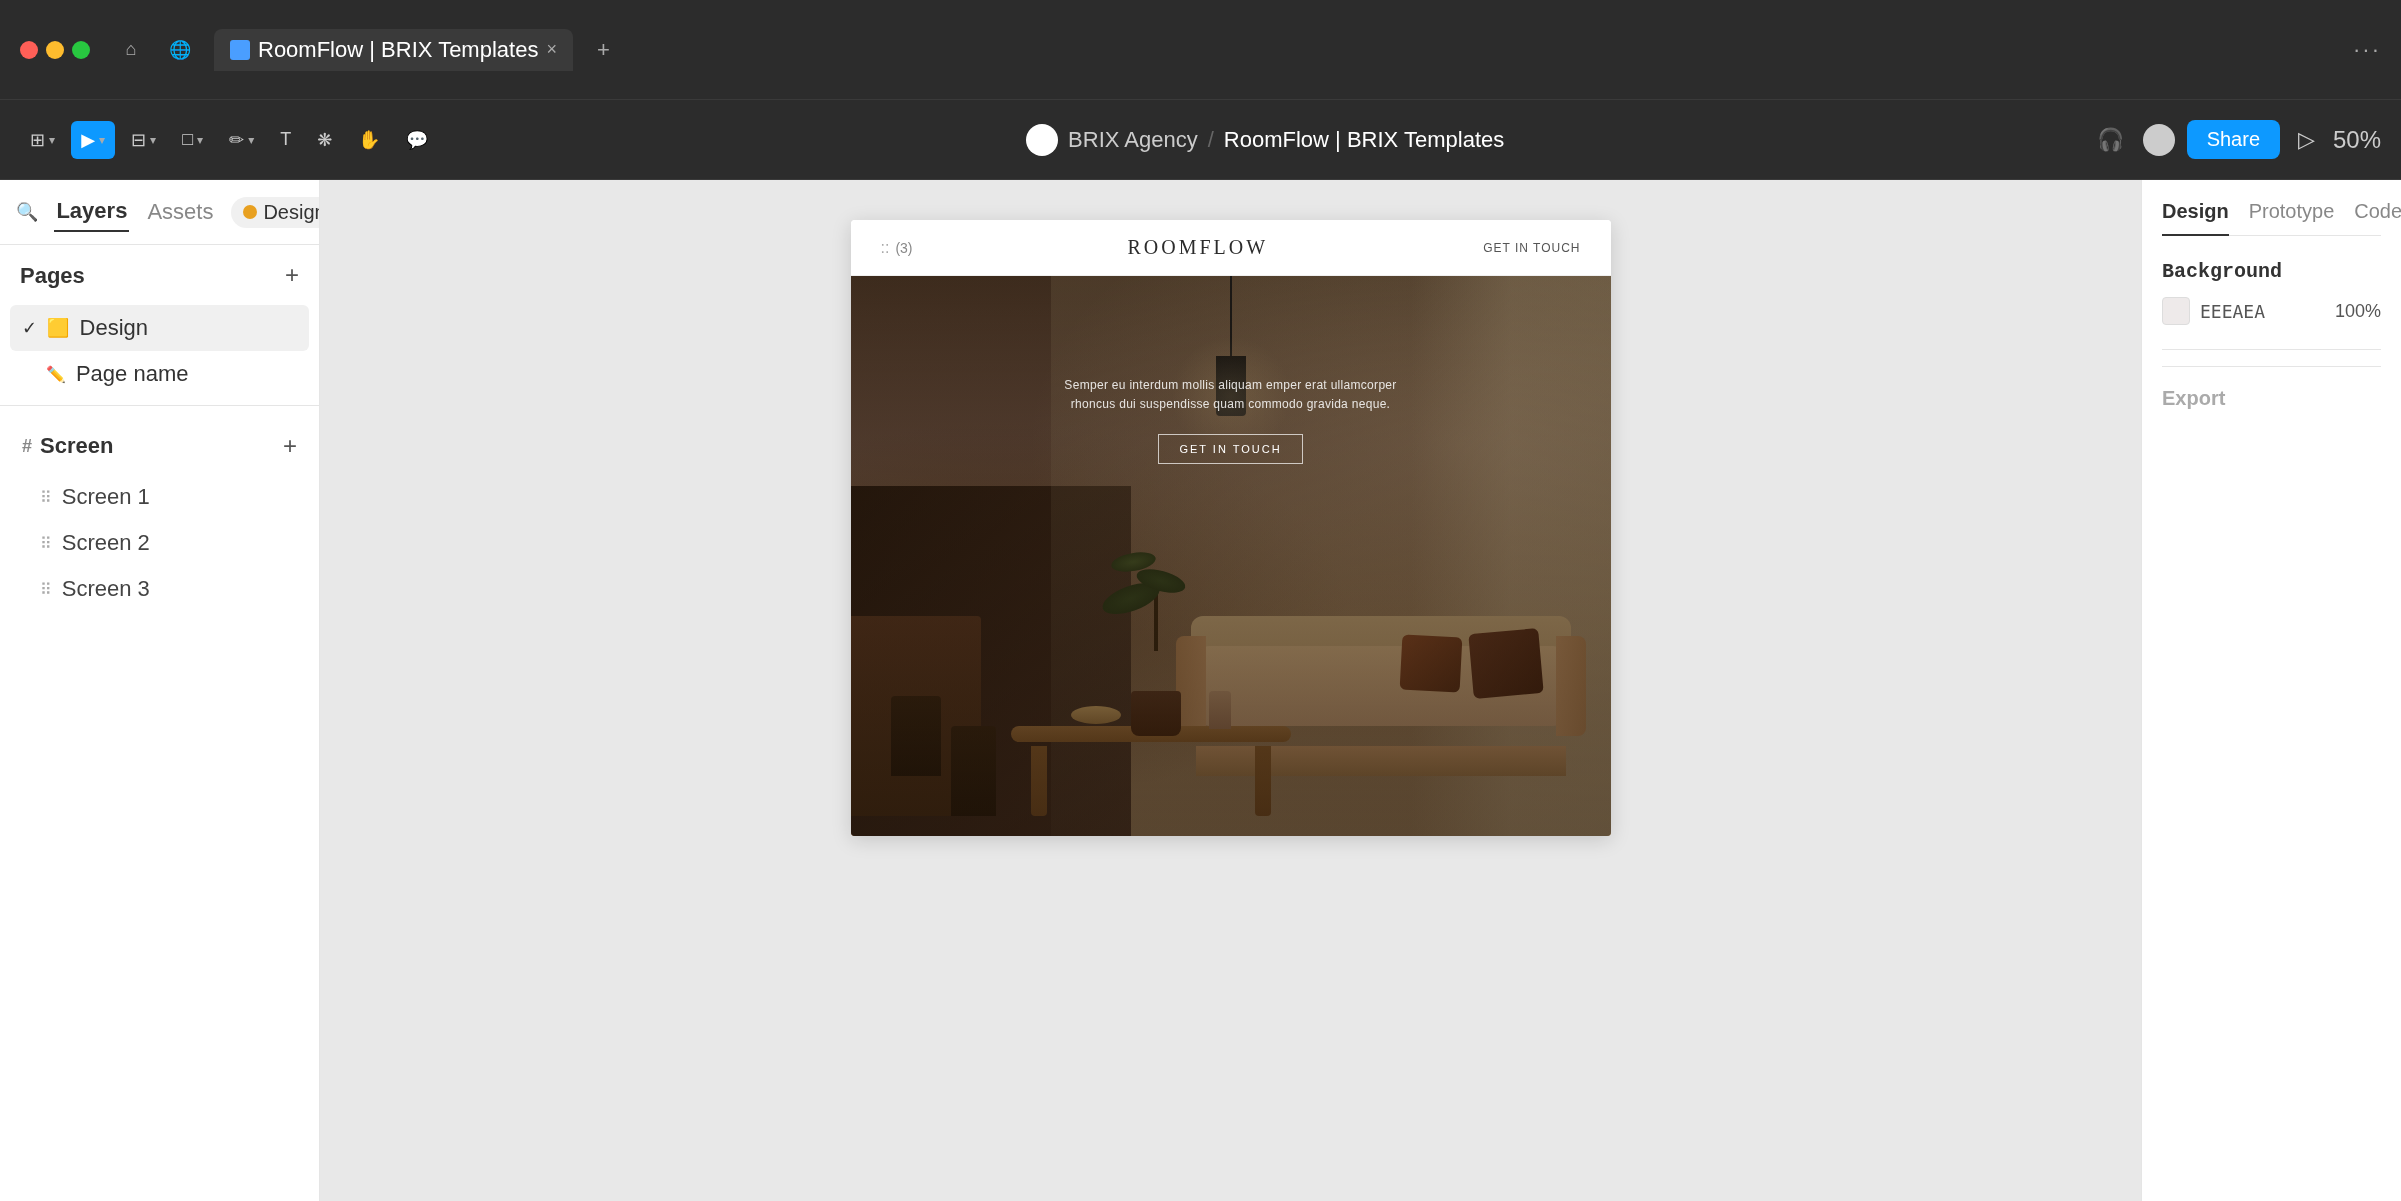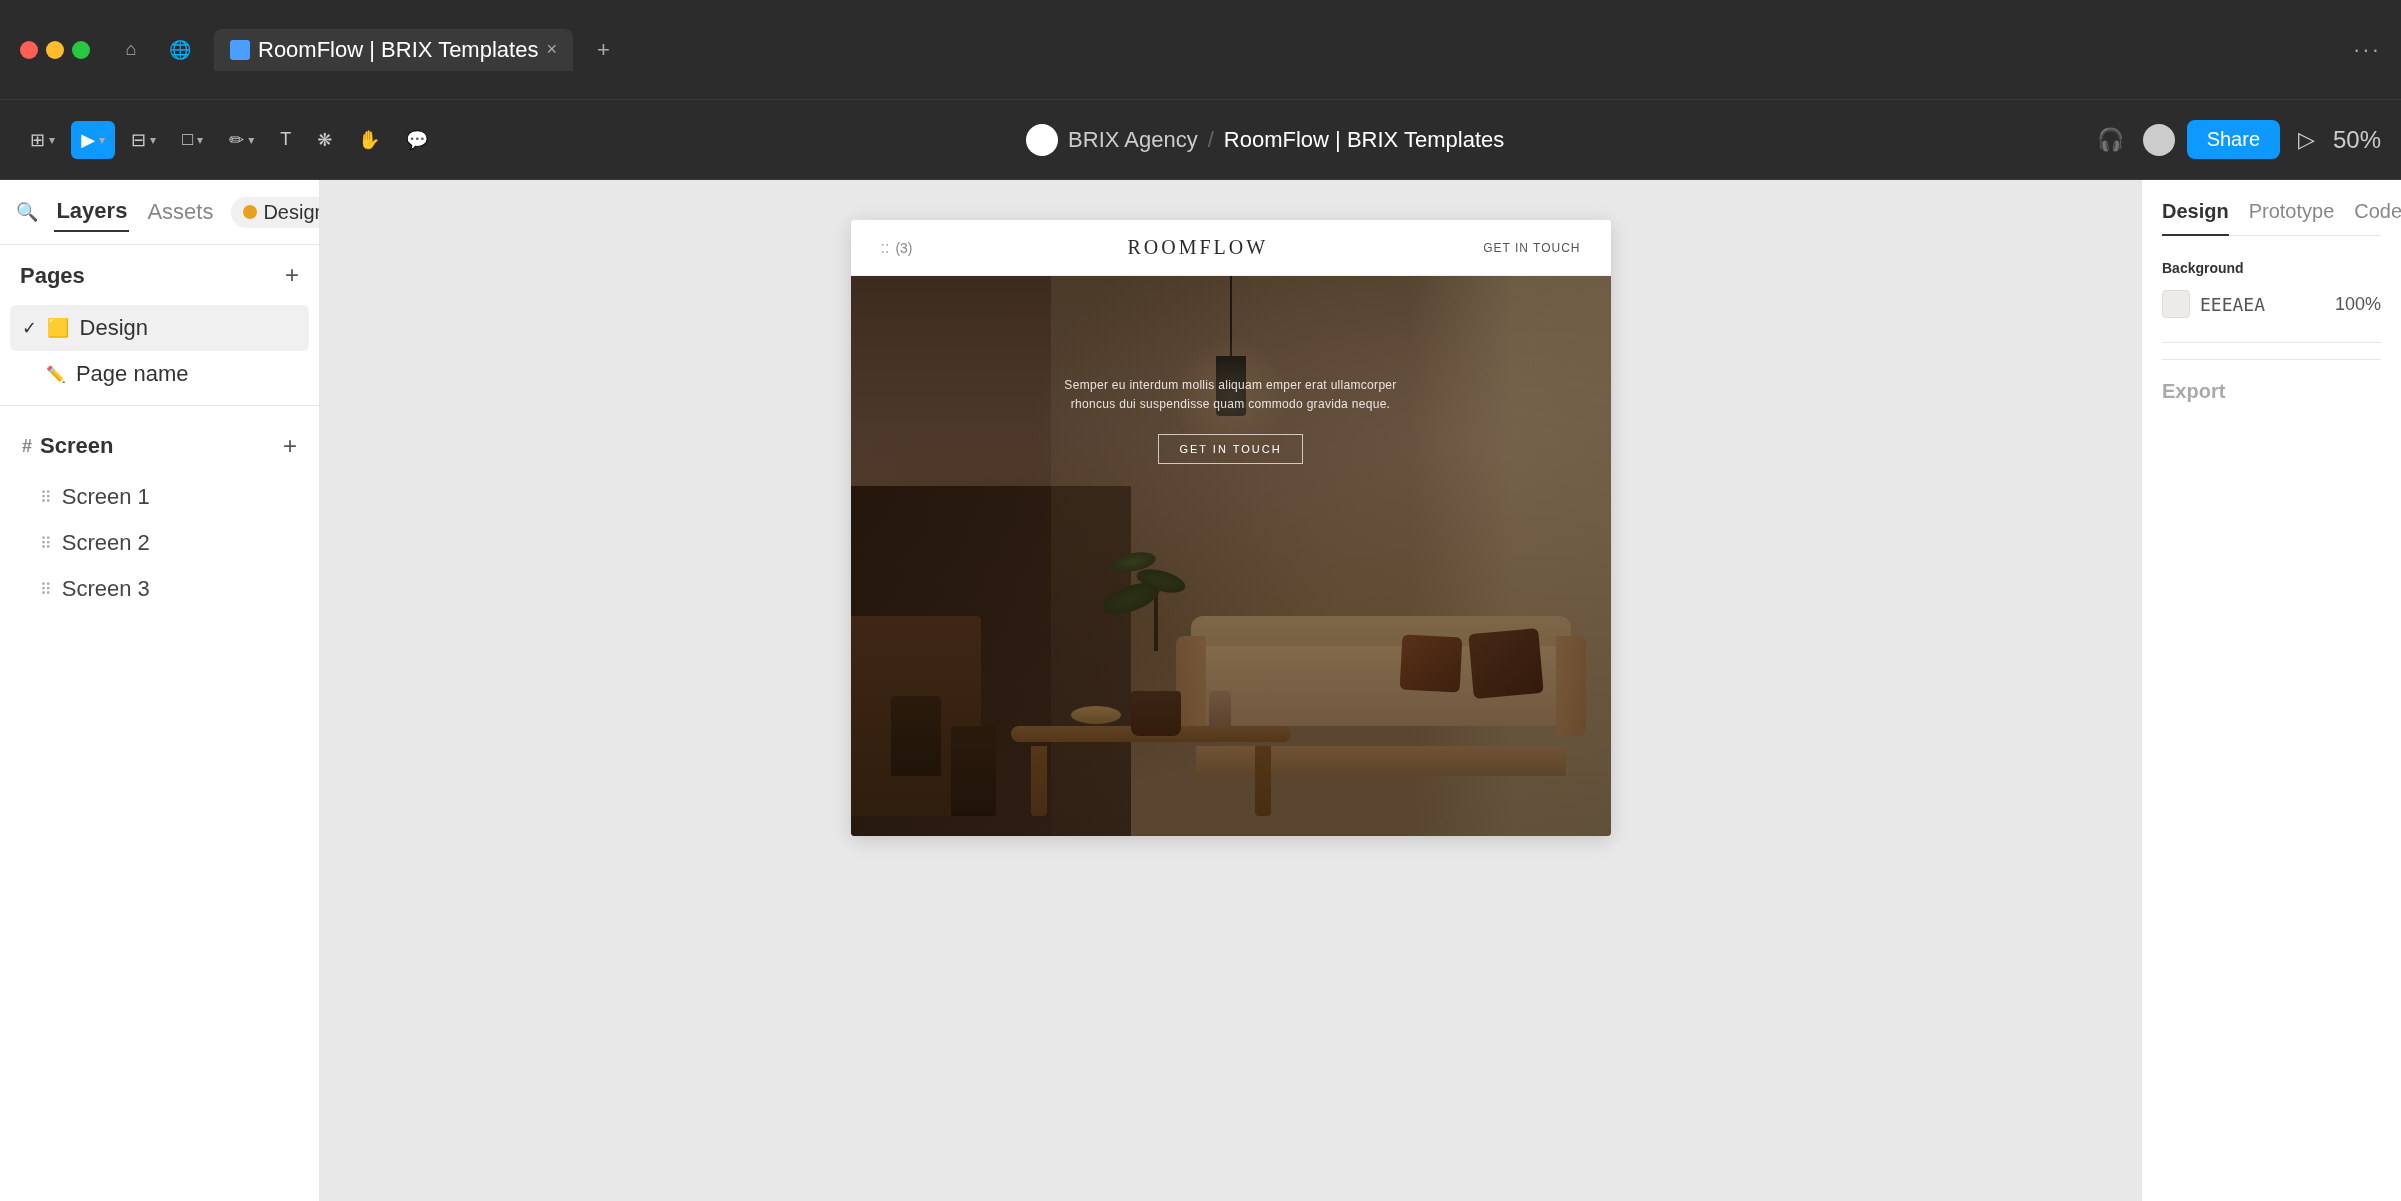--- a/index.html
+++ b/index.html
@@ -330,21 +330,21 @@
     
     .right-panel {
       width: 260px; background: #fff; border-left: 1px solid #e5e5e5;
       padding: 20px; overflow-y: auto;
     }
     .panel-tabs { display: flex; gap: 20px; margin-bottom: 24px; border-bottom: 1px solid #e5e5e5; padding-bottom: 12px; }
     .panel-tab { font-size: 20px; cursor: pointer; color: #888; }
     .panel-tab.active { color: #333; font-weight: 600; border-bottom: 2px solid #333; margin-bottom: -13px; }
 
     .panel-section { margin-bottom: 24px; }
-    .panel-section-title { font-size: 14px; font-weight: 600; color: #333; margin-bottom: 14px; }
+    .panel-section-title { font-size: 20px; font-weight: 600; color: #333; margin-bottom: 14px; font-family: Liberation Mono, monospace; }
     .panel-row { display: flex; align-items: center; gap: 10px; }
     .color-preview { width: 28px; height: 28px; background: #eeeaea; border: 1px solid #ddd; border-radius: 4px; }
     .color-hex { font-size: 18px; color: #555; font-family: monospace; }
     .color-opacity { font-size: 18px; color: #555; margin-left: auto; }
 
     .publish-section { margin-top: 16px; }
     .publish-btn {
       width: 100%; padding: 14px; border: 1px solid #ccc; border-radius: 8px;
       background: #fff; font-size: 20px; color: #333; cursor: pointer;
       text-align: center;

